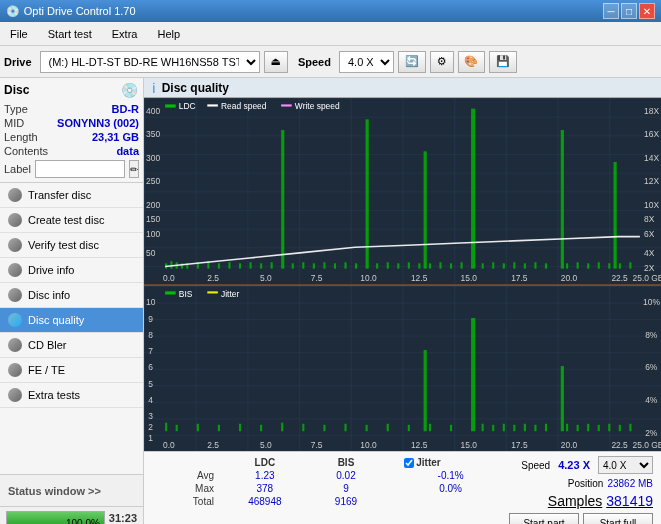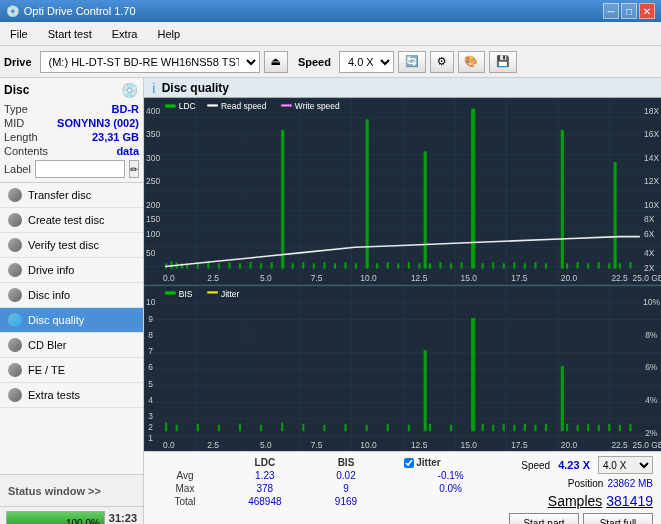--- a/index.html
+++ b/index.html
@@ -222,21 +222,21 @@
       background: #f8f8f8;
       border-top: 1px solid #ccc;
       padding: 4px 8px;
       display: flex;
       gap: 8px;
     }
     .stats-table { flex: 1; }
     .stats-table table { width: 100%; border-collapse: collapse; font-size: 10px; }
     .stats-table th { text-align: center; font-weight: bold; font-size: 10px; padding: 1px 4px; color: #333; }
     .stats-table td { text-align: center; padding: 1px 4px; color: #0000cc; }
-    .stats-table .row-label { text-align: center; color: #333; font-weight: normal; }
+    .stats-table .row-label { text-align: right; color: #333; font-weight: normal; }
     .stats-right {
       display: flex;
       flex-direction: column;
       gap: 4px;
       align-items: flex-end;
       min-width: 120px;
     }
     .speed-info { display: flex; gap: 8px; align-items: center; font-size: 10px; }
     .speed-val { color: #0000cc; font-weight: bold; font-size: 11px; }
     .speed-select2 {
@@ -384,21 +384,21 @@
 
   <div class="content-area">
 
     <div class="dq-header">
       <span class="dq-icon">ℹ</span>
       <span class="dq-title">Disc quality</span>
     </div>
 
     <div class="charts-area">
 
-      <div style="flex:1;position:relative;background:#0f766e;border-bottom:1px solid #555;">
+      <div style="flex:1;position:relative;background:#f97316;border-bottom:1px solid #555;">
         <svg width="100%" height="100%" viewBox="0 0 490 175" preserveAspectRatio="none">
 
           <defs>
             <pattern id="grid1" width="49" height="17.5" patternUnits="userSpaceOnUse">
               <path d="M 49 0 L 0 0 0 17.5" fill="none" stroke="#2a4a6a" stroke-width="0.5"></path>
             </pattern>
           </defs>
           <rect width="490" height="175" fill="#1e2b3a"></rect>
           <rect width="490" height="175" fill="url(#grid1)"></rect>
 

